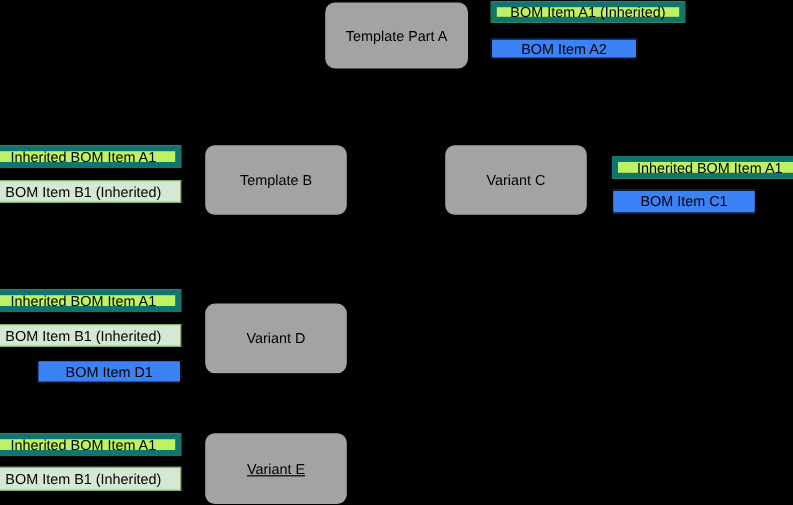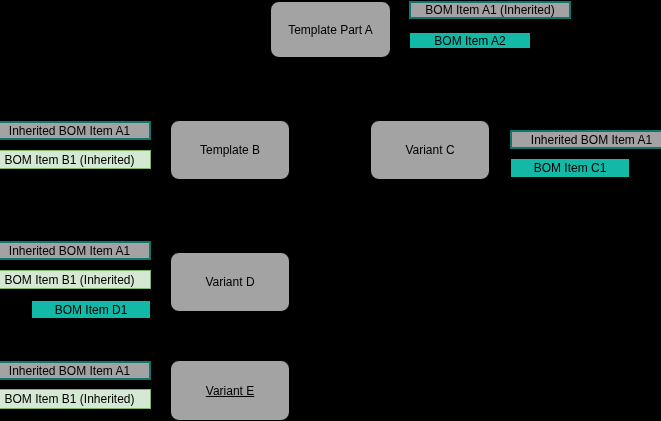--- a/index.html
+++ b/index.html
@@ -32,29 +32,29 @@
   .bom {
     position: absolute;
     display: flex;
     align-items: center;
     justify-content: center;
     text-align: center;
     box-sizing: border-box;
     white-space: nowrap;
   }
   .bom.inherited {
-    background: #a3a3a3;
-    border: 2px solid #0f766e;
+    background: #bef264;
+    border: 5px solid #0f766e;
   }
   .bom.inherited-parent {
     background: #d5e8d4;
     border: 1px solid #82b366;
   }
   .bom.own {
-    background: #14b8a6;
+    background: #3b82f6;
     border: 1px solid #000000;
   }
 </style>
 </head>
 <body>
 
 <div class="canvas">
 
   <div class="node" style="left:270px; top:1px; width:121px; height:57px;">Template Part A</div>
 

